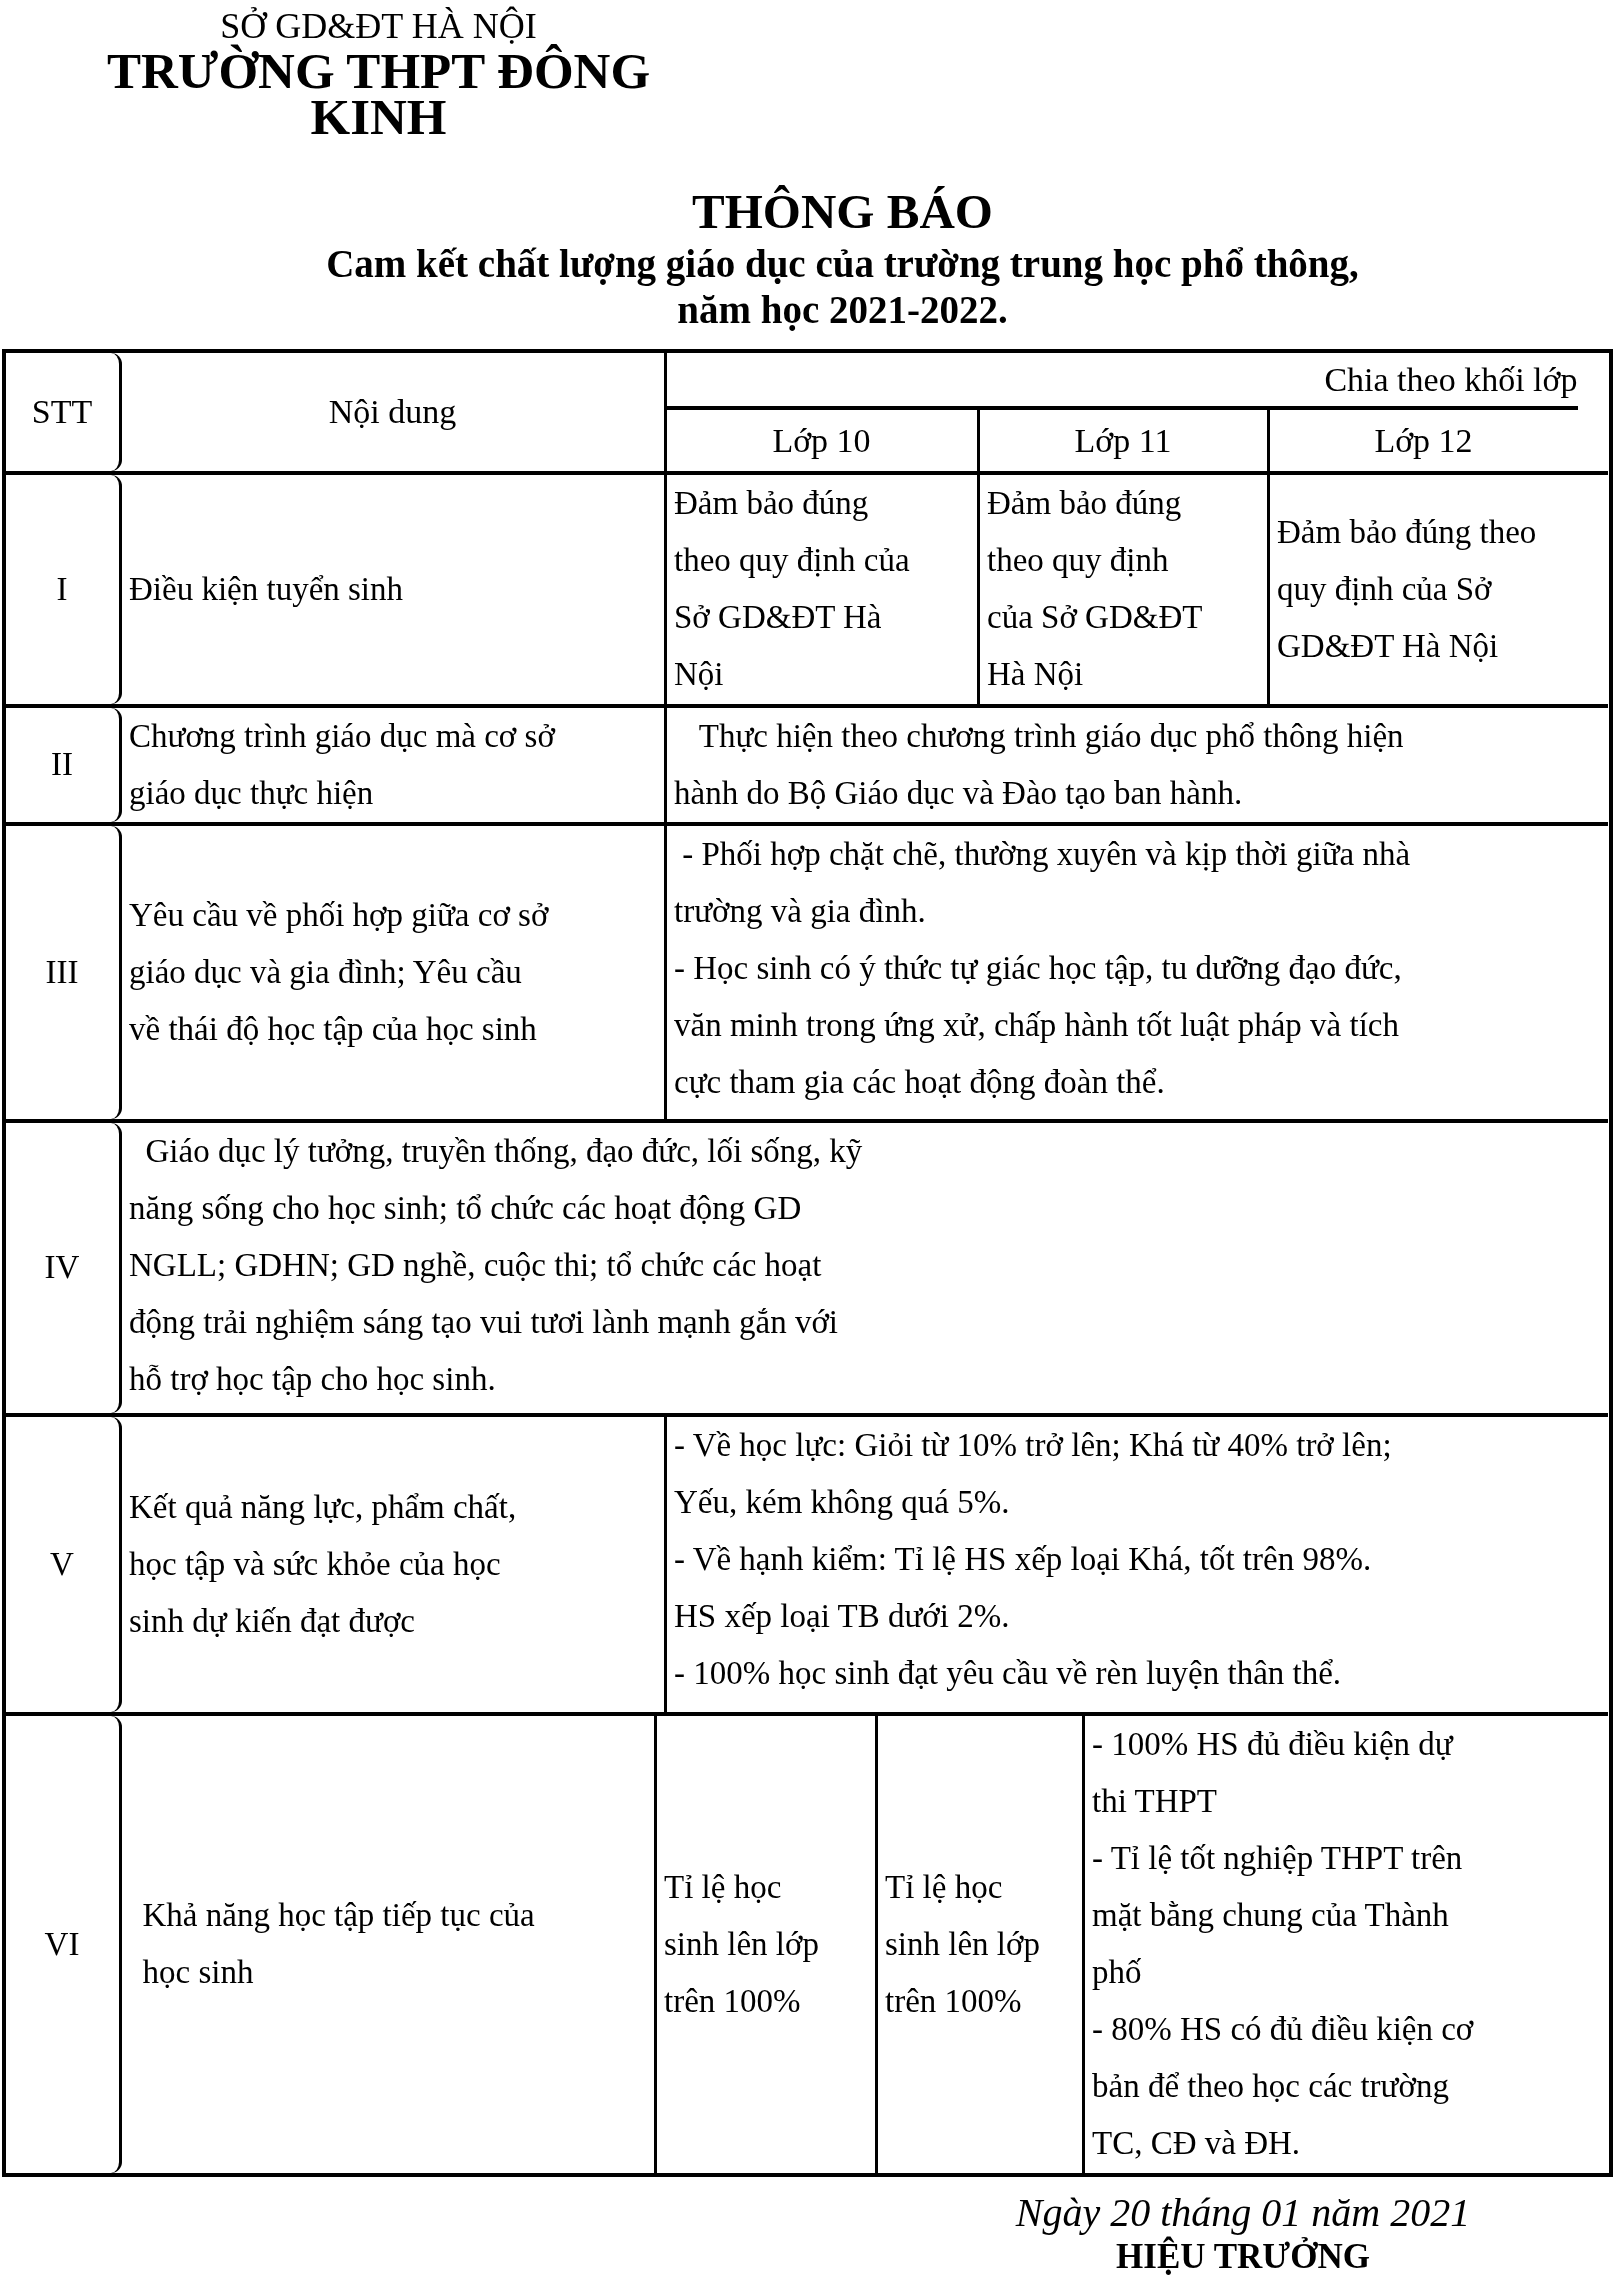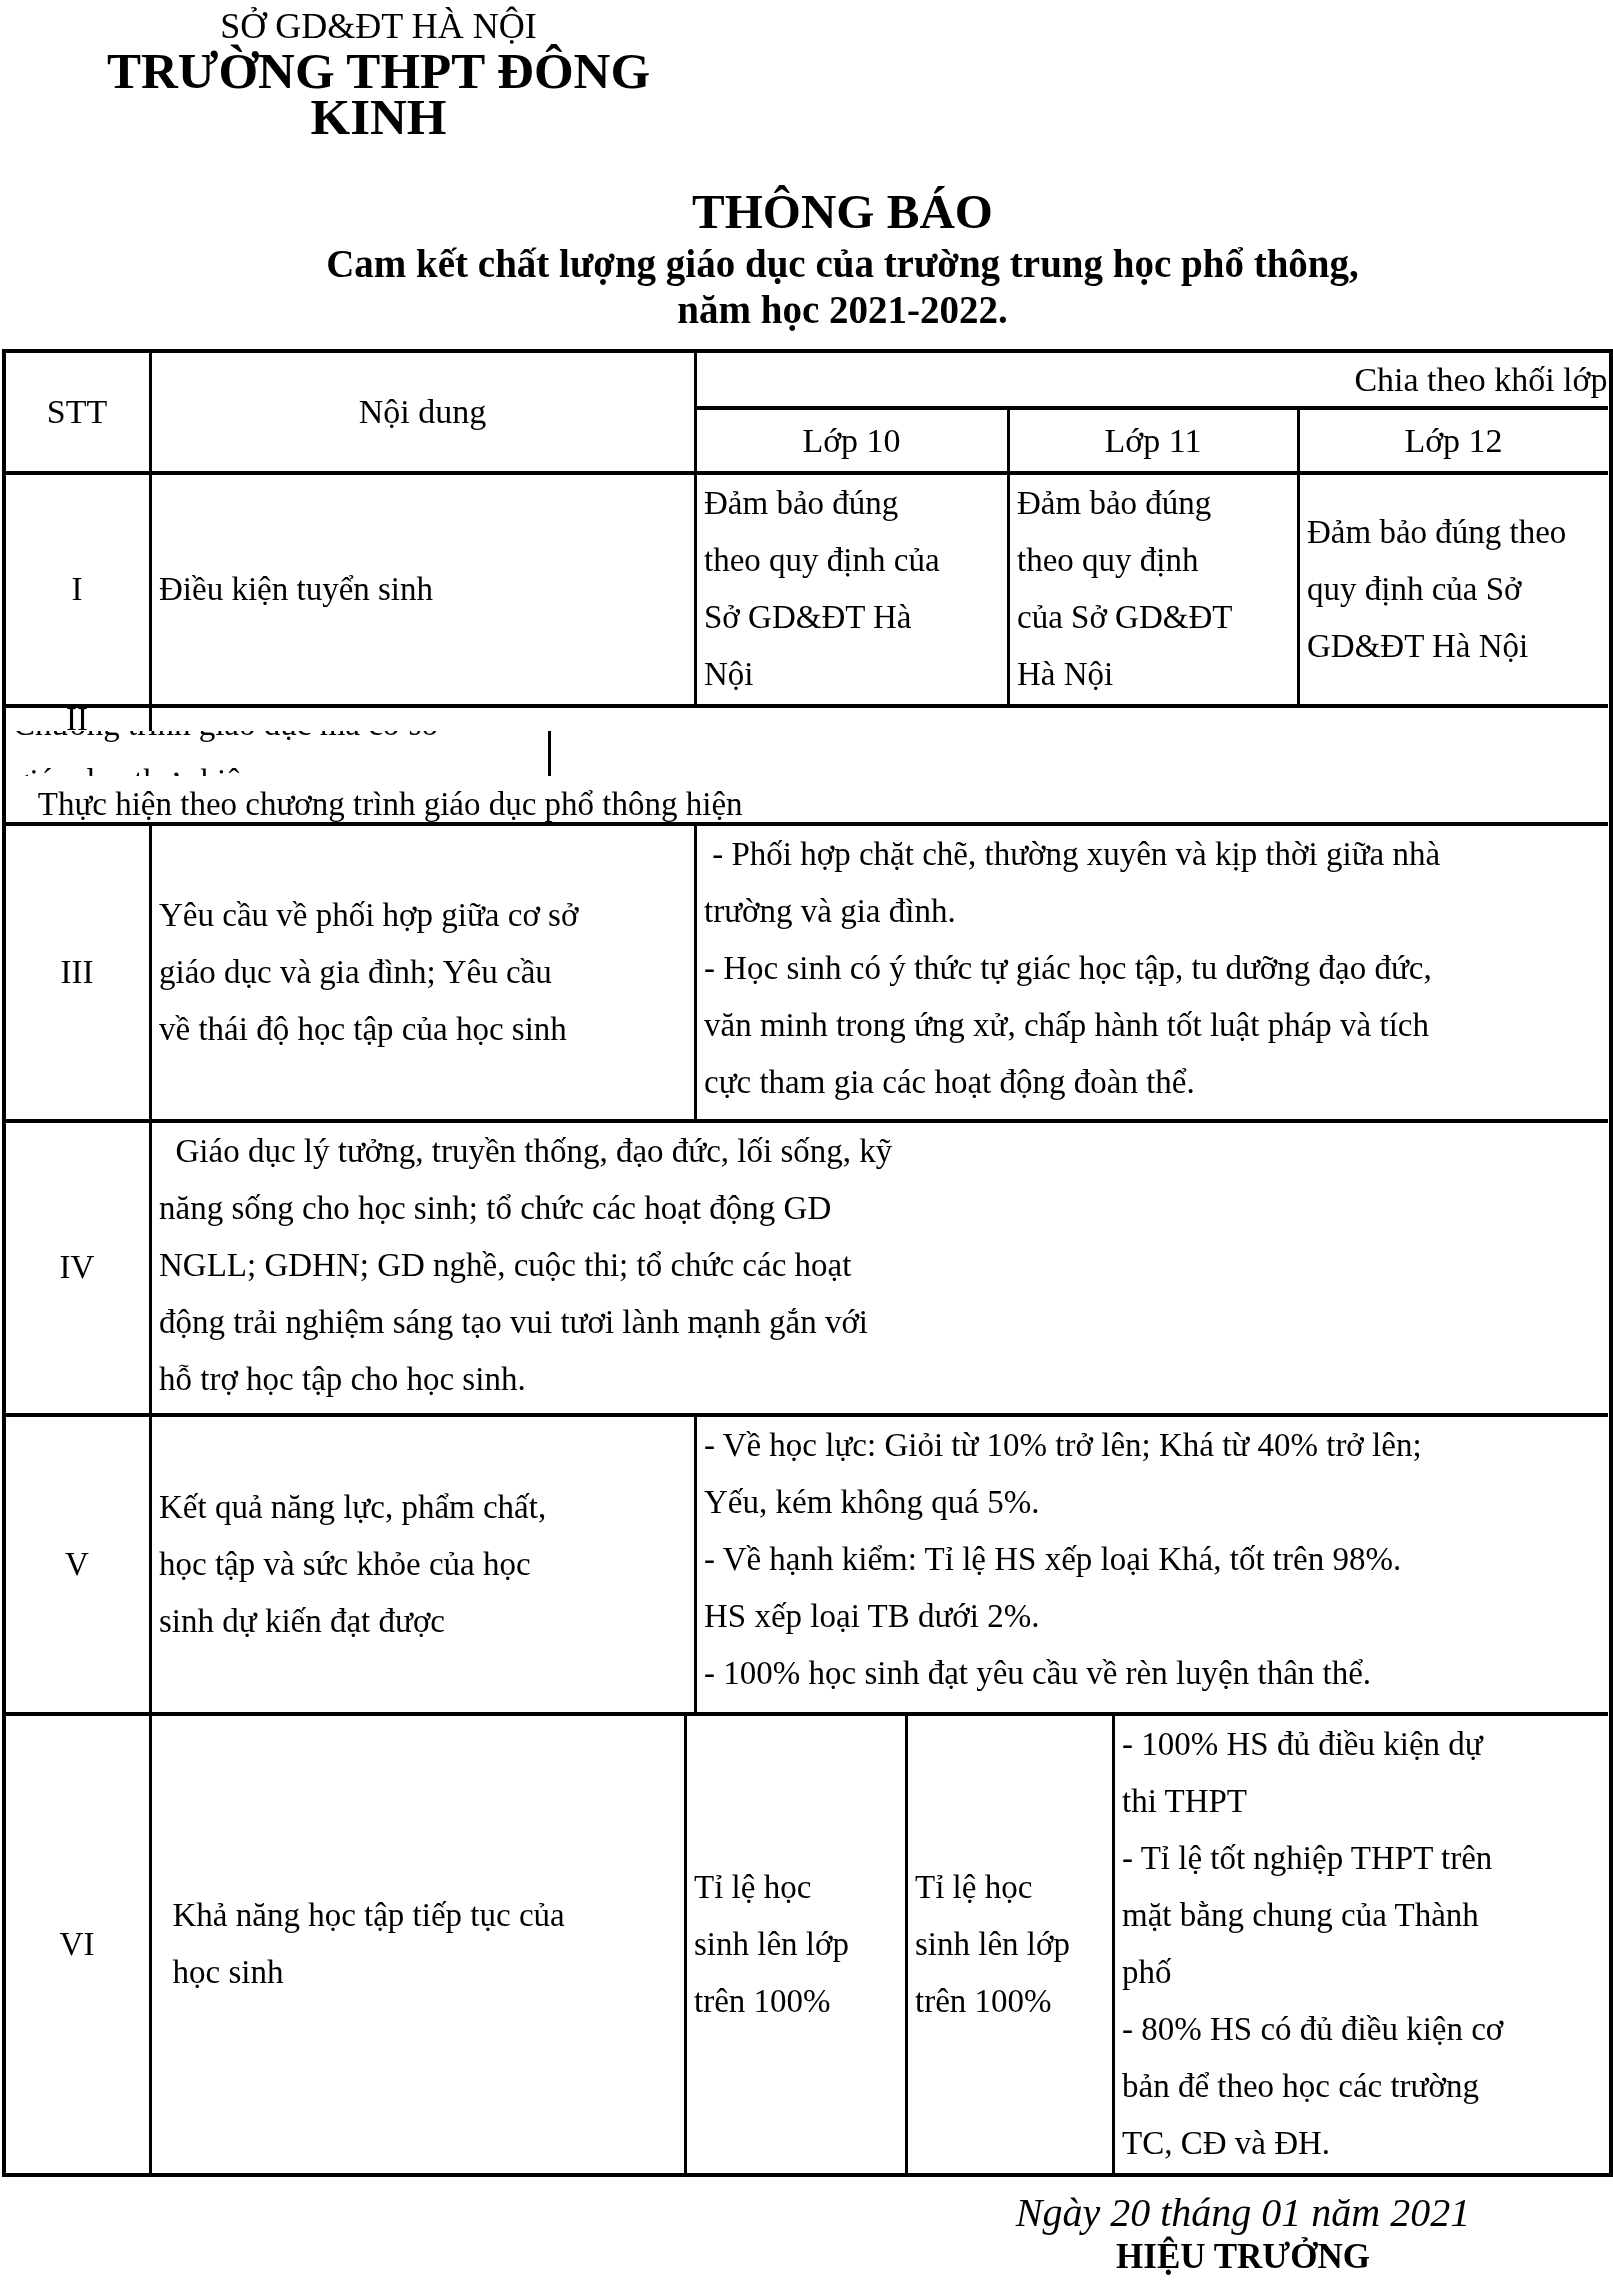--- a/index.html
+++ b/index.html
@@ -52,37 +52,37 @@
     line-height: 57px;
     white-space: pre-wrap;
   }
   .v-center { align-items: center; }
   .v-top    { align-items: flex-start; }
   .h-center { justify-content: center; }
   .h-center .cell-text { text-align: center; }
   .hdr .cell-text { font-size: 34px; }
 
   
-  .col-stt { width: 146px; }
+  .col-stt { width: 116px; border-radius: 11px; }
   .col-nd  { width: 545px; }
   .col-g10 { width: 313px; }
   .col-g11 { width: 290px; }
   .col-g12 { width: 308px; }
   .col-merged { width: 911px; }
 
   
   .vi-nd  { width: 535px; padding-left: 21px; }
   .vi-g10 { width: 221px; }
   .vi-g11 { width: 207px; }
   .vi-g12 { width: 492px; }
 
   
   .row-header { height: 118px; }
   .row-i   { height: 233px; }
-  .row-ii  { height: 118px; flex-direction: column; }
+  .row-ii  { height: 118px; }
   .row-iii { height: 297px; }
   .row-iv  { height: 294px; }
   .row-v   { height: 299px; }
   .row-vi  { height: 461px; }
 
   
   .grade-group { width: 911px; display: flex; flex-direction: column; }
   .group-label {
     height: 57px;
     border-bottom: 4.5px solid #000;

